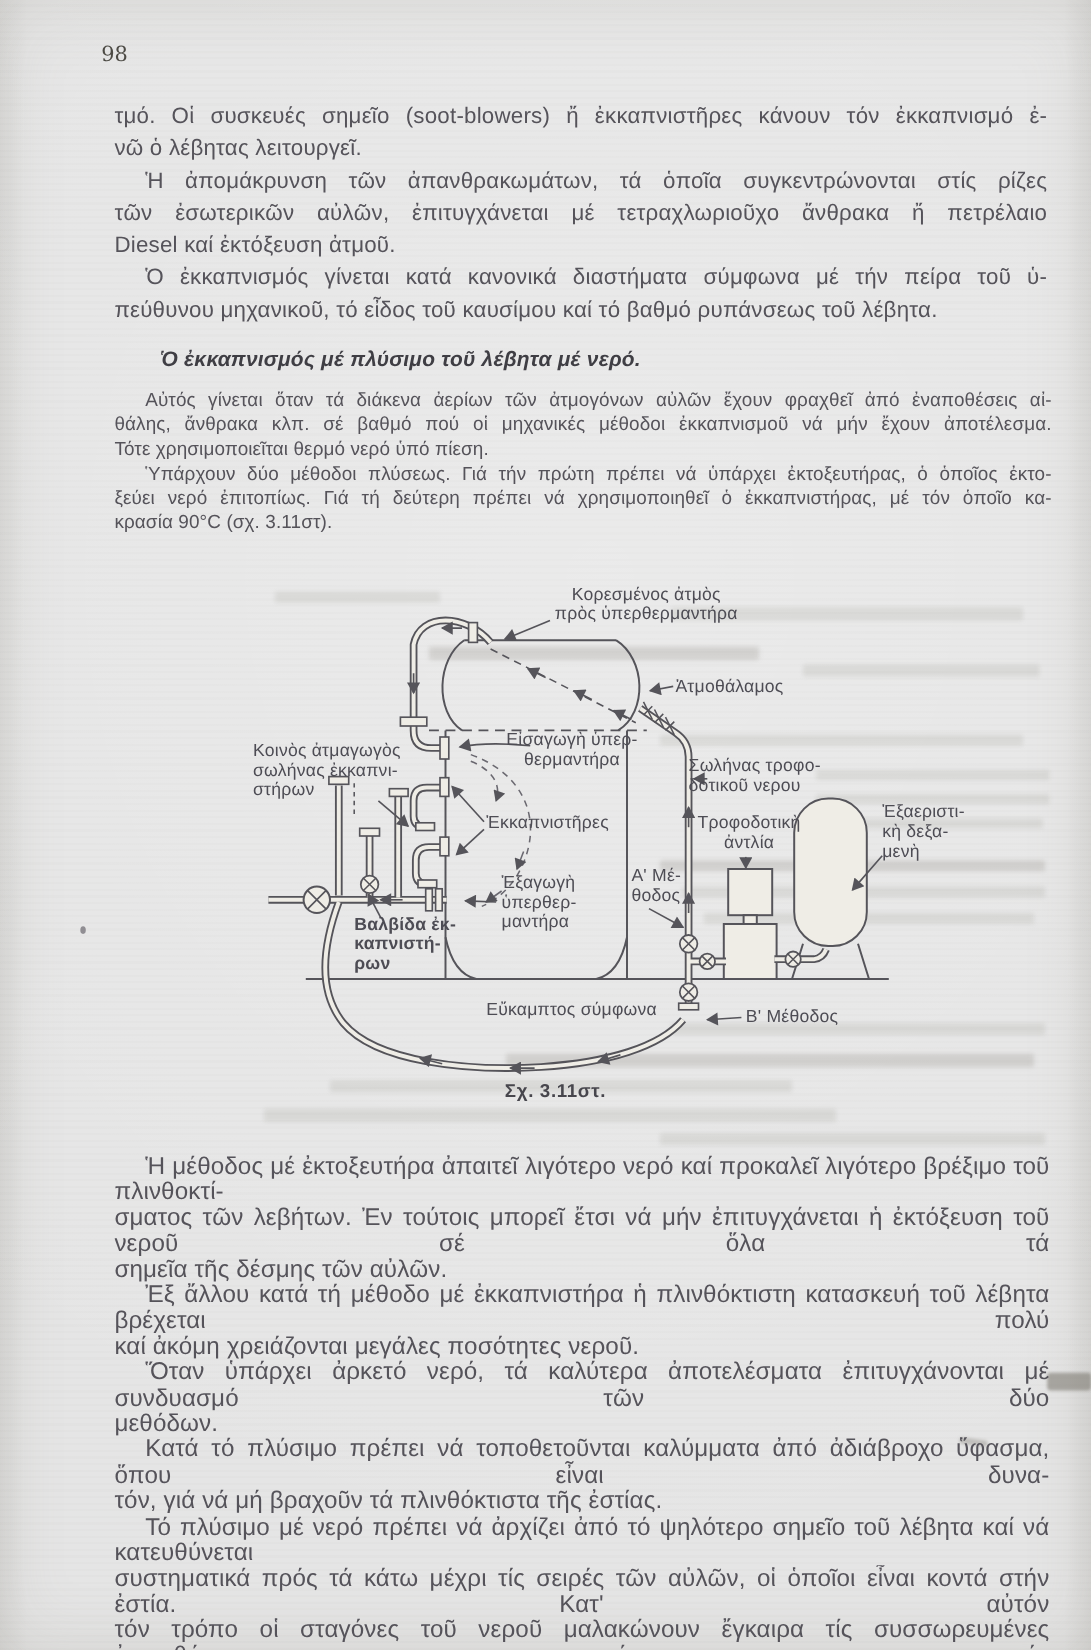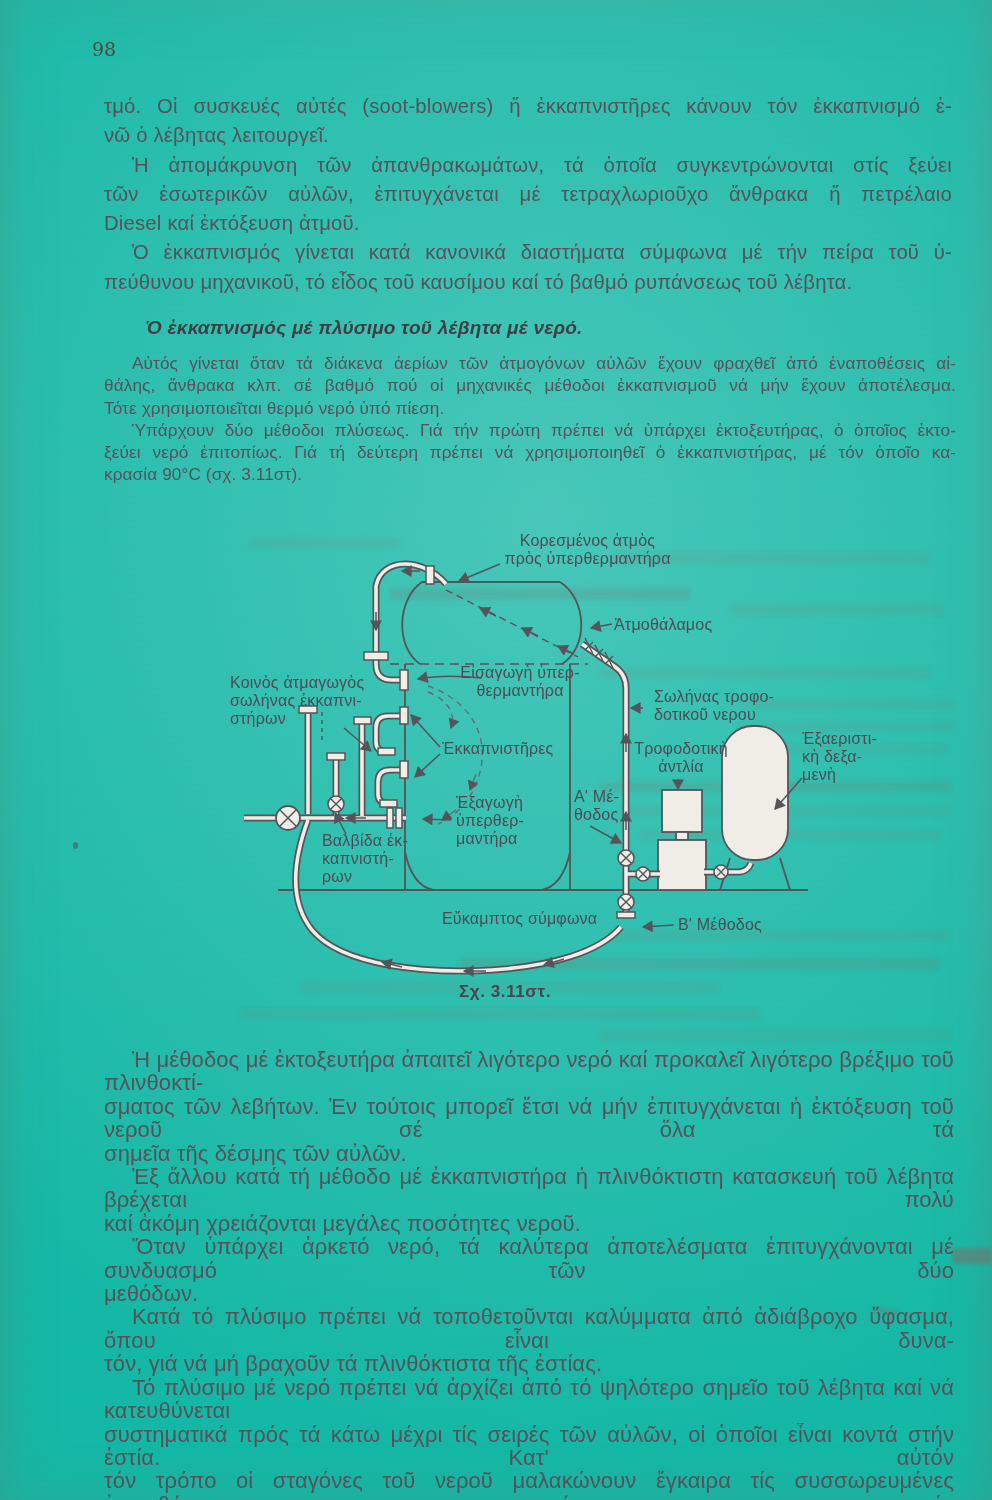--- a/index.html
+++ b/index.html
@@ -1,18 +1,18 @@
 <!DOCTYPE html>
 <html><head>
 <meta charset="utf-8">
 <style>
   html,body{margin:0;padding:0;background:#cfcdc6;}
   .page{
     position:relative;width:992px;height:1500px;margin:0 auto;
-    background:#14b8a6;overflow:hidden;
+    background:#e5e5e5;overflow:hidden;
     font-family:"Liberation Sans",sans-serif;
     box-shadow:inset 0 0 60px rgba(120,115,100,.18);
   }
   .page::before{
     content:"";position:absolute;inset:0;pointer-events:none;
     background:
       radial-gradient(120% 90% at 55% 35%, rgba(255,255,255,.22), transparent 70%),
       repeating-linear-gradient(0deg, rgba(112,110,100,.025) 0 2px, transparent 2px 6px),
       linear-gradient(90deg, rgba(100,98,88,.07), transparent 2.5%, transparent 97.5%, rgba(100,98,88,.08));
   }
@@ -62,23 +62,23 @@
   <div class="ghost" style="left:300px;top:982px;width:420px;height:11px;"></div>
   <div class="ghost" style="left:240px;top:1008px;width:520px;height:12px;"></div>
   <div class="ghost" style="left:600px;top:1030px;width:350px;height:11px;"></div>
   <div class="smudge" style="left:952px;top:1248px;width:40px;height:16px;"></div>
   <div class="smudge" style="left:872px;top:1308px;width:26px;height:6px;transform:rotate(8deg);opacity:.6;"></div>
   <div class="dot" style="left:73px;top:842px;width:5px;height:7px;"></div>
 
   <div class="pagenum">98</div>
 
   <div class="tblock b1" style="left:104px;top:92px;width:848px;">
-      <div class="tline">τμό. Οἱ συσκευές αὐτές (soot-blowers) ἤ ἐκκαπνιστῆρες κάνουν τόν ἐκκαπνισμό ἐ-</div>
+      <div class="tline">τμό. Οἱ συσκευές σημεῖο (soot-blowers) ἤ ἐκκαπνιστῆρες κάνουν τόν ἐκκαπνισμό ἐ-</div>
       <div class="tline lastline">νῶ ὁ λέβητας λειτουργεῖ.</div>
-      <div class="tline indent">Ἡ ἀπομάκρυνση τῶν ἀπανθρακωμάτων, τά ὁποῖα συγκεντρώνονται στίς ξεύει</div>
+      <div class="tline indent">Ἡ ἀπομάκρυνση τῶν ἀπανθρακωμάτων, τά ὁποῖα συγκεντρώνονται στίς ρίζες</div>
       <div class="tline">τῶν ἐσωτερικῶν αὐλῶν, ἐπιτυγχάνεται μέ τετραχλωριοῦχο ἄνθρακα ἤ πετρέλαιο</div>
       <div class="tline lastline">Diesel καί ἐκτόξευση ἀτμοῦ.</div>
       <div class="tline indent">Ὁ ἐκκαπνισμός γίνεται κατά κανονικά διαστήματα σύμφωνα μέ τήν πείρα τοῦ ὑ-</div>
       <div class="tline lastline">πεύθυνου μηχανικοῦ, τό εἶδος τοῦ καυσίμου καί τό βαθμό ρυπάνσεως τοῦ λέβητα.</div>
     </div>
 
   <div class="heading" style="left:146px;top:317px;">Ὁ ἐκκαπνισμός μέ πλύσιμο τοῦ λέβητα μέ νερό.</div>
 
   <div class="tblock b2" style="left:104px;top:352px;width:852px;">
       <div class="tline indent">Αὐτός γίνεται ὅταν τά διάκενα ἀερίων τῶν ἀτμογόνων αὐλῶν ἔχουν φραχθεῖ ἀπό ἐναποθέσεις αἰ-</div>
@@ -253,24 +253,24 @@
     <div class="fl" style="left:384px;top:88px;">Ἀτμοθάλαμος</div>
     <div class="fl c" style="left:220px;top:136px;width:140px;">Εἰσαγωγὴ ὑπερ-
 θερμαντήρα</div>
     <div class="fl" style="left:0px;top:146px;">Κοινὸς ἀτμαγωγὸς
 σωλήνας ἐκκαπνι-
 στήρων</div>
     <div class="fl" style="left:212px;top:212px;">Ἐκκαπνιστῆρες</div>
     <div class="fl" style="left:226px;top:266px;">Ἐξαγωγὴ
 ὑπερθερ-
 μαντήρα</div>
-    <div class="fl" style="left:92px;top:304px;">Βαλβίδα ἐκ-
+    <div class="fl" style="left:92px;top:304px;font-weight:bold;">Βαλβίδα ἐκ-
 καπνιστή-
 ρων</div>
-    <div class="fl" style="left:424px;top:160px;">Σωλήνας τροφο-
+    <div class="fl" style="left:396px;top:160px;">Σωλήνας τροφο-
 δοτικοῦ νερου</div>
     <div class="fl c" style="left:398px;top:212px;width:106px;">Τροφοδοτικὴ
 ἀντλία</div>
     <div class="fl" style="left:572px;top:202px;">Ἐξαεριστι-
 κὴ δεξα-
 μενὴ</div>
     <div class="fl" style="left:344px;top:260px;">Α' Μέ-
 θοδος</div>
     <div class="fl" style="left:448px;top:388px;text-align:right;">Β' Μέθοδος</div>
     <div class="fl" style="left:212px;top:382px;">Εὔκαμπτος σύμφωνα</div>

